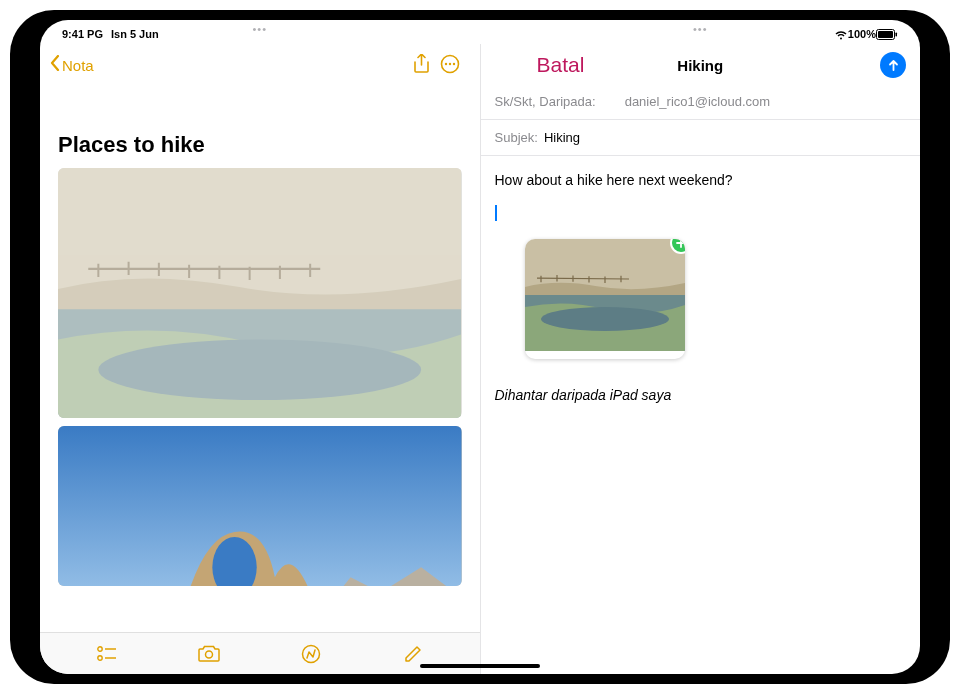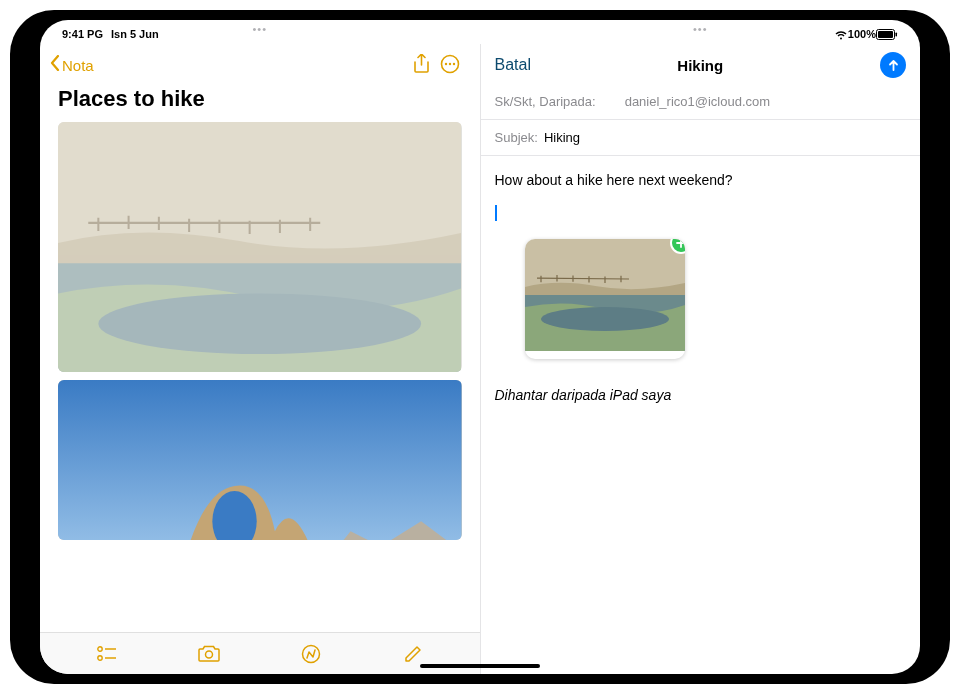--- a/index.html
+++ b/index.html
@@ -85,20 +85,21 @@
   .icon-btn {
     width: 28px; height: 28px;
     display: inline-flex;
     align-items: center; justify-content: center;
     color: #e0a100;
   }
   .note-title {
     font-size: 22px;
     font-weight: 700;
     padding: 4px 18px 10px 18px;
+    margin-top: 46px;
   }
   .photo {
     margin: 0 18px 8px 18px;
     border-radius: 6px;
     overflow: hidden;
     background: #c8c8c0;
     position: relative;
   }
   .photo1 { height: 250px; opacity: 0.55; }
   .photo2 { height: 160px; }
@@ -117,21 +118,21 @@
     padding: 0 16px;
   }
   
   .mail-toolbar {
     display: flex;
     align-items: center;
     padding: 8px 14px 6px 14px;
     height: 40px;
     position: relative;
   }
-  .cancel-btn { color: #0c4a6e; font-size: 16px; }
+  .cancel-btn { color: #be185d; font-size: 21px; margin-left: 42px; }
   .mail-title {
     position: absolute;
     left: 50%; transform: translateX(-50%);
     font-size: 15px; font-weight: 600;
   }
   .send-btn {
     width: 26px; height: 26px;
     background: #007aff;
     border-radius: 50%;
     display: flex; align-items: center; justify-content: center;

